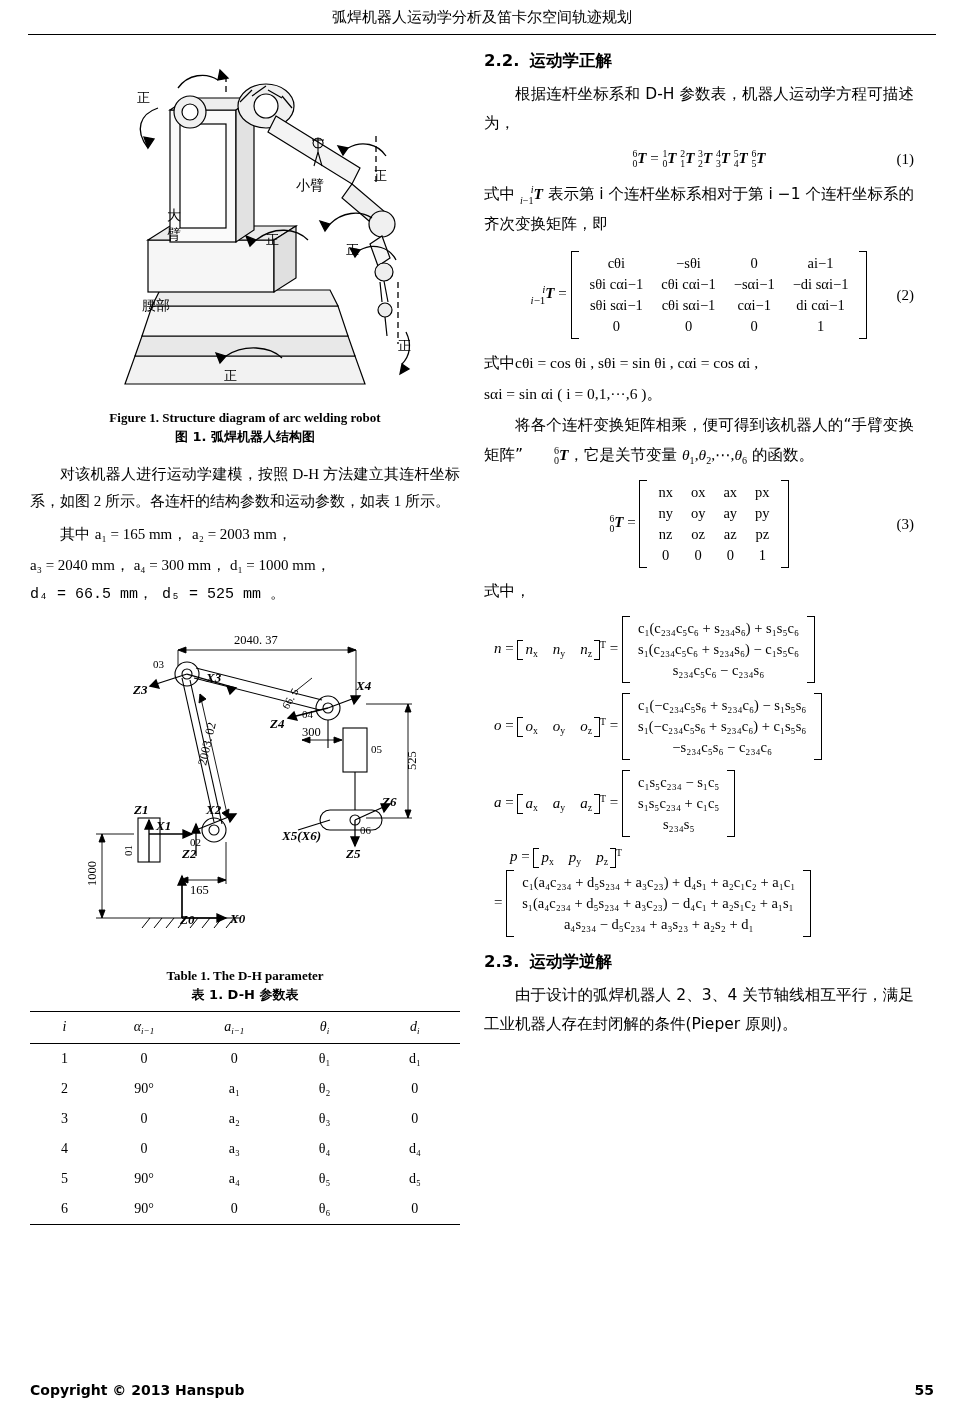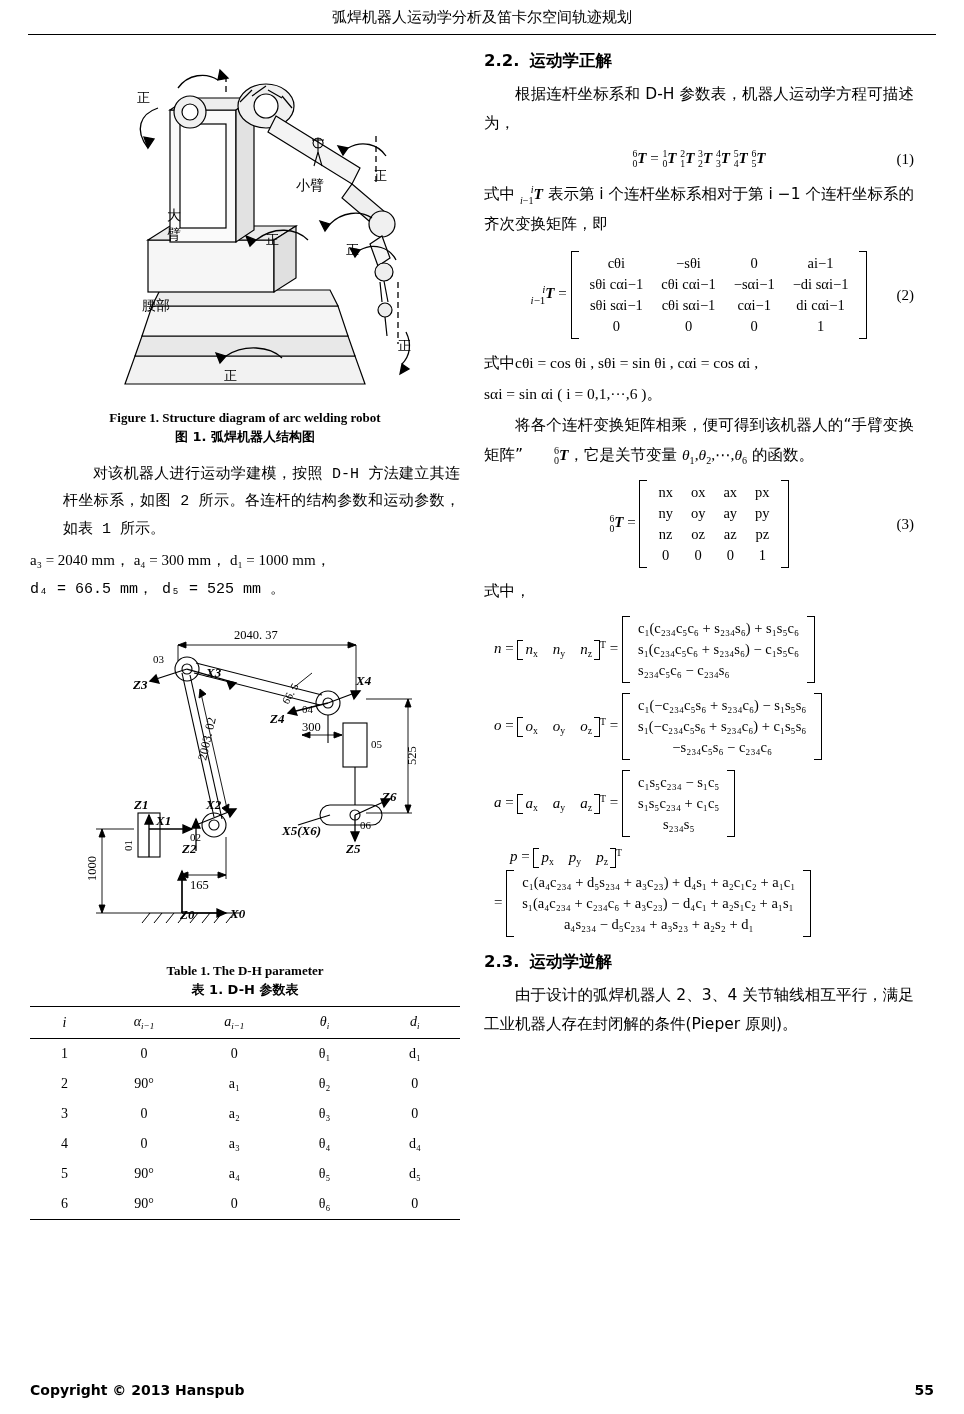--- a/index.html
+++ b/index.html
@@ -221,22 +221,27 @@
           <text x="137" y="195" font-size="14">臂</text>
           <text x="112" y="266" font-size="14">腰部</text>
         </g>
       </svg>
     </div>
     <div class="figcap">
       <div>Figure 1. Structure diagram of arc welding robot</div>
       <div class="cn">图 1. 弧焊机器人结构图</div>
     </div>
 
-    <p class="indent" style="margin-top:14px;font-family:Liberation Mono, monospace;font-size:15px;line-height:1.85;margin-left:33px;">对该机器人进行运动学建模，按照 D-H 方法建立其连杆坐标系，如图 2 所示。各连杆的结构参数和运动参数，如表 1 所示。</p>
-
+    <p class="indent" style="margin-top:14px;font-family:Liberation Serif, serif;font-size:15px;line-height:1.85;">对该机器人进行运动学建模，按照 D-H 方法建立其连杆坐标系，如图 2 所示。各连杆的结构参数和运动参数，如表 1 所示。</p>
+
+    <p style="margin-top:4px;font-family:'DejaVu Sans',sans-serif;font-size:15px;line-height:1.9;text-indent:2em;">
+      <span>其中</span>
+      <span style="font-family:'Liberation Serif',serif;">a₁ = 165 mm</span>，
+      <span style="font-family:'Liberation Serif',serif;">a₂ = 2003 mm</span>，
+    </p>
     <p style="font-family:'Liberation Serif',serif;font-size:15px;line-height:1.9;">
       <span>a₃ = 2040 mm</span>，
       <span>a₄ = 300 mm</span>，
       <span>d₁ = 1000 mm</span>，
     </p>
     <p style="font-family:Liberation Mono, monospace;font-size:15px;line-height:1.9;">
       <span>d₄ = 66.5 mm</span>，
       <span>d₅ = 525 mm</span> 。
     </p>
 
@@ -568,21 +573,21 @@
         <span class="mat tight">
           <table>
             <tbody>
                 <tr>
                   <td style="text-align:left">c₁(c₂₃₄c₅c₆ + s₂₃₄s₆) + s₁s₅c₆</td>
                 </tr>
             <tr>
                   <td style="text-align:left">s₁(c₂₃₄c₅c₆ + s₂₃₄s₆) − c₁s₅c₆</td>
                 </tr>
             <tr>
-                  <td style="text-align:left">s₂₃₄c₅c₆ − c₂₃₄s₆</td>
+                  <td style="text-align:center">s₂₃₄c₅c₆ − c₂₃₄s₆</td>
                 </tr>
           </tbody>
             </table>
         </span>
       </span>
     </div>
 
     <div class="eq" style="text-align:left;margin-left:10px;">
       <span class="eqbody">
         <i class="sym">o</i> =
@@ -645,21 +650,21 @@
     <div class="eq" style="text-align:left;margin-left:10px;margin-top:2px;">
       <span class="eqbody">
         =
         <span class="mat tight">
           <table>
             <tbody>
                 <tr>
                   <td style="text-align:right">c₁(a₄c₂₃₄ + d₅s₂₃₄ + a₃c₂₃) + d₄s₁ + a₂c₁c₂ + a₁c₁</td>
                 </tr>
             <tr>
-                  <td style="text-align:left">s₁(a₄c₂₃₄ + c₂₃₄c₆ + a₃c₂₃) − d₄c₁ + a₂s₁c₂ + a₁s₁</td>
+                  <td style="text-align:left">s₁(a₄c₂₃₄ + d₅s₂₃₄ + a₃c₂₃) − d₄c₁ + a₂s₁c₂ + a₁s₁</td>
                 </tr>
             <tr>
                   <td style="text-align:center">a₄s₂₃₄ − d₅c₂₃₄ + a₃s₂₃ + a₂s₂ + d₁</td>
                 </tr>
           </tbody>
             </table>
         </span>
       </span>
     </div>
 

